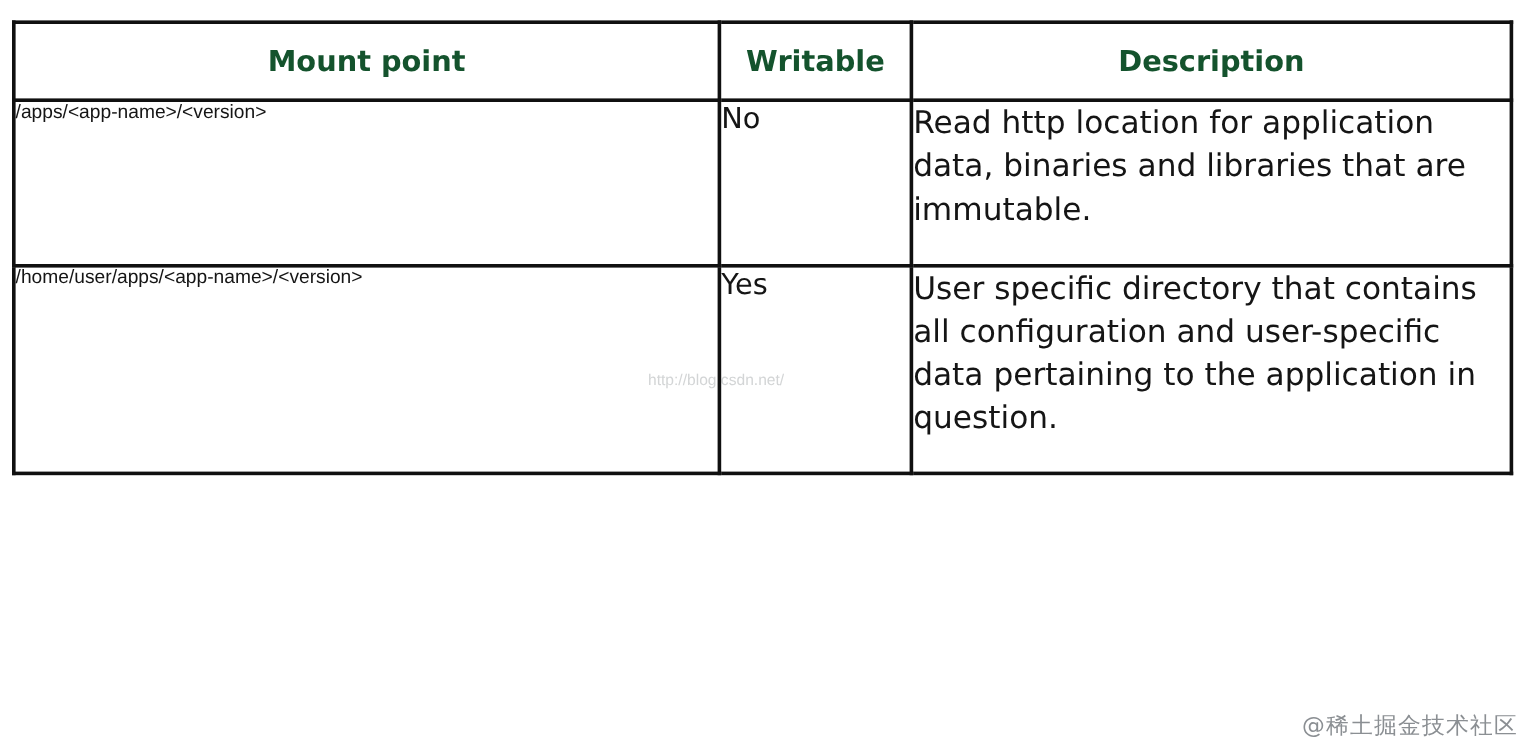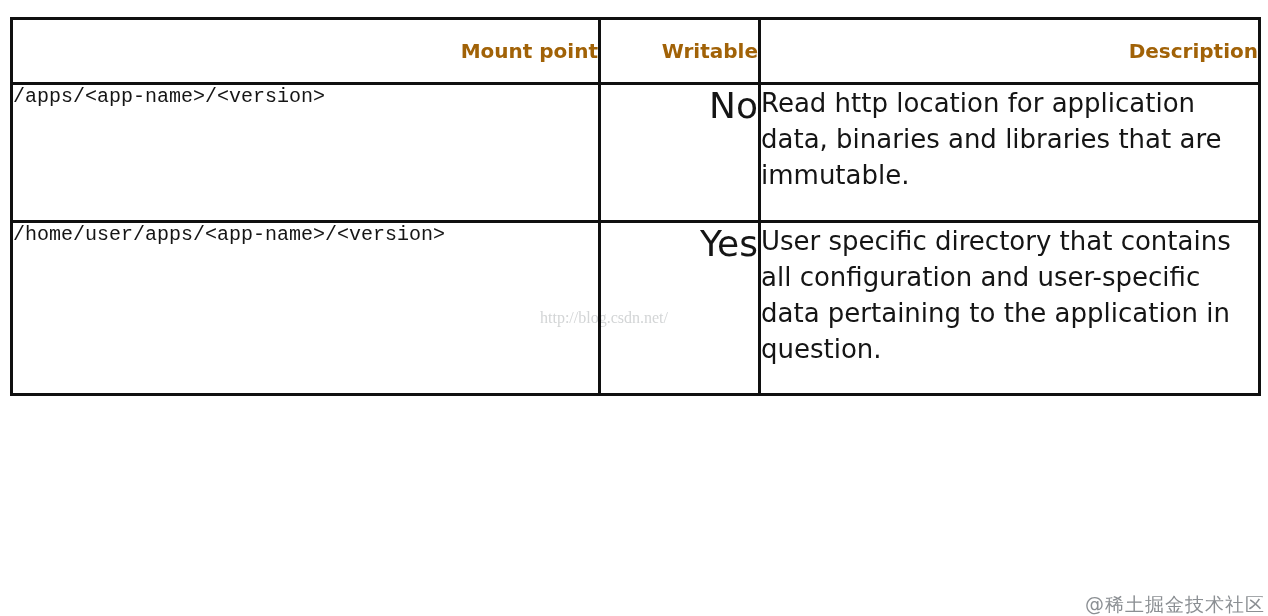--- a/index.html
+++ b/index.html
@@ -12,22 +12,22 @@
     font-family: "DejaVu Sans", sans-serif;
     overflow: hidden;
   }
 
   
   .wm-center {
     position: absolute;
     left: 540px;
     top: 309px;
     z-index: 0;
-    font-family: Liberation Serif, serif;
-    font-size: 16px;
+    font-family: Liberation Sans, sans-serif;
+    font-size: 13px;
     letter-spacing: 0px;
     color: #d3d5d6;
     white-space: nowrap;
   }
 
   .wm-bottom-right {
     position: absolute;
     right: 3px;
     top: 592px;
     z-index: 3;
@@ -48,40 +48,40 @@
   }
 
   table.mount-table th,
   table.mount-table td {
     border: 3px solid #101010;
     background: transparent;
     padding: 0;
   }
 
   th.col-header {
-    font-size: 20px;
+    font-size: 24px;
     font-weight: bold;
-    text-align: right;
+    text-align: center;
     vertical-align: middle;
-    color: #a16207;
+    color: #14532d;
   }
 
   td.cell-mount {
-    font-family: Liberation Mono, monospace;
-    font-size: 20px;
+    font-family: Liberation Sans, sans-serif;
+    font-size: 16px;
     vertical-align: top;
     text-align: left;
     padding: 14px 8px 0 13px;
     white-space: nowrap;
   }
 
   td.cell-writable {
-    font-size: 36px;
+    font-size: 24px;
     vertical-align: top;
-    text-align: right;
+    text-align: left;
     padding-top: 10px;
   }
 
   td.cell-desc {
     font-size: 26px;
     line-height: 36px;
     vertical-align: top;
     text-align: left;
     padding: 8px 16px 0 12px;
   }

